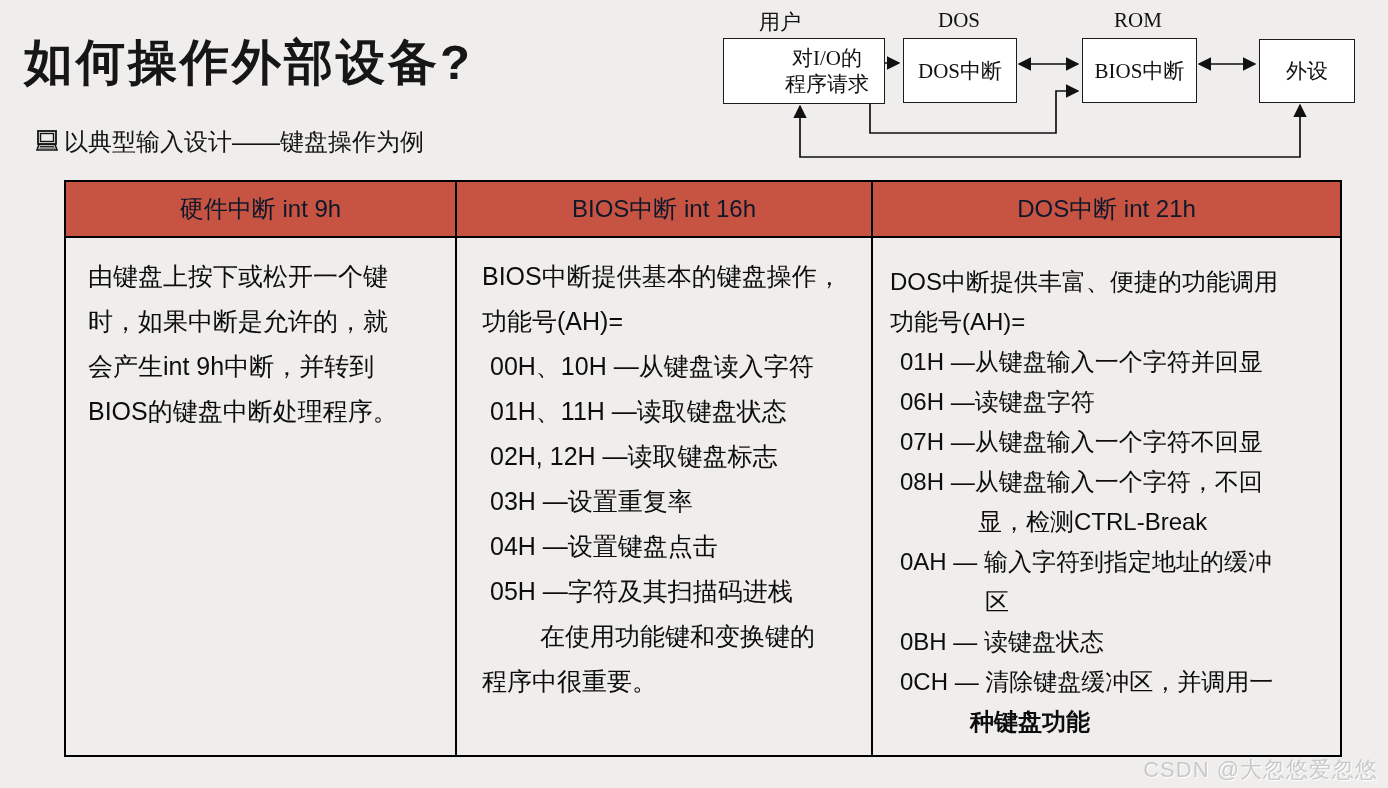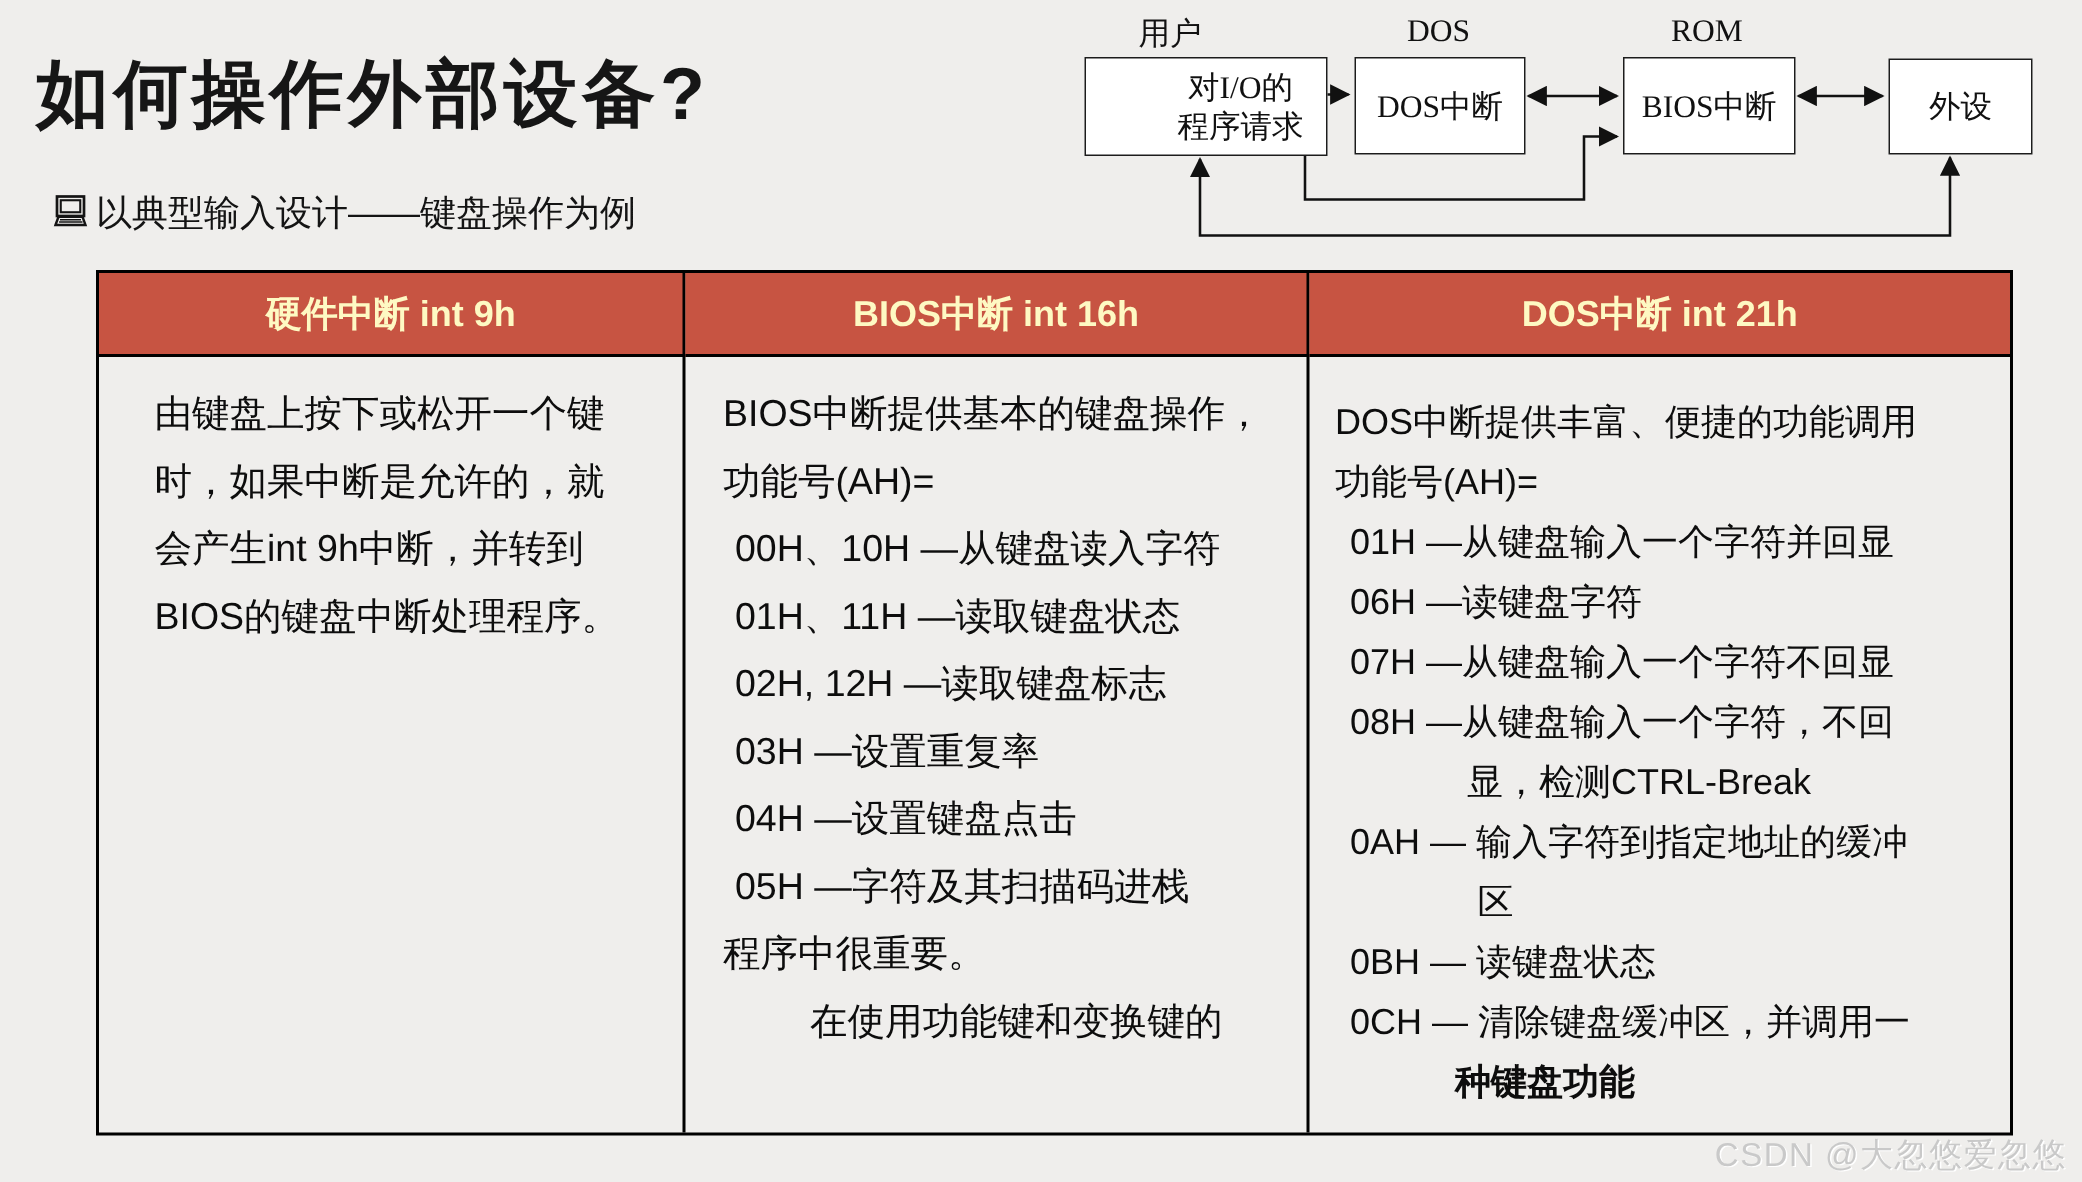--- a/index.html
+++ b/index.html
@@ -19,26 +19,26 @@
   .dlabel{position:absolute;width:100px;text-align:center;font-family:"Liberation Serif",serif;
           font-size:21px;color:#111;}
   .dbox{position:absolute;background:#fff;border:1.6px solid #1c1c1c;display:flex;
         flex-direction:column;align-items:center;justify-content:center;
         font-family:"Liberation Serif",serif;font-size:21px;color:#111;line-height:26px;}
 
   
   .itable{position:absolute;left:64px;top:180px;width:1274px;height:573px;
           border:2.5px solid #000;display:grid;
           grid-template-columns:391px 416px auto;grid-template-rows:56px auto;}
-  .hcell{background:#C75442;color:#fef9c3;font-size:24px;font-weight:bold;
+  .hcell{background:#C75442;color:#0f172a;font-size:24px;font-weight:normal;
          display:flex;align-items:center;justify-content:center;
          border-bottom:2.5px solid #000;}
   .bcell{padding-top:16px;color:#0d0d0d;}
   .rb{border-right:2.5px solid #000;}
-  .c1{font-size:25px;line-height:45px;padding-left:37px;padding-right:10px;}
+  .c1{font-size:25px;line-height:45px;padding-left:22px;padding-right:10px;}
   .c2{font-size:25px;line-height:45px;padding-left:25px;padding-right:6px;}
   .c3{font-size:24px;line-height:40px;padding-left:17px;padding-right:4px;padding-top:24px;}
   .ln{white-space:nowrap;}
   .i1{padding-left:8px;}
   .i2{padding-left:58px;}
   .j1{padding-left:10px;}
   .j2{padding-left:88px;}
   .j3{padding-left:95px;}
   .j4{padding-left:80px;font-weight:bold;}
 
@@ -110,22 +110,22 @@
 
     <div class="bcell c2 rb">
       <div class="ln">BIOS中断提供基本的键盘操作，</div>
       <div class="ln">功能号(AH)=</div>
       <div class="ln i1">00H、10H —从键盘读入字符</div>
       <div class="ln i1">01H、11H —读取键盘状态</div>
       <div class="ln i1">02H, 12H —读取键盘标志</div>
       <div class="ln i1">03H —设置重复率</div>
       <div class="ln i1">04H —设置键盘点击</div>
       <div class="ln i1">05H —字符及其扫描码进栈</div>
+      <div class="ln i2">在使用功能键和变换键的</div>
       <div class="ln">程序中很重要。</div>
-      <div class="ln i2">在使用功能键和变换键的</div>
     </div>
 
     <div class="bcell c3">
       <div class="ln">DOS中断提供丰富、便捷的功能调用</div>
       <div class="ln">功能号(AH)=</div>
       <div class="ln j1">01H —从键盘输入一个字符并回显</div>
       <div class="ln j1">06H —读键盘字符</div>
       <div class="ln j1">07H —从键盘输入一个字符不回显</div>
       <div class="ln j1">08H —从键盘输入一个字符，不回</div>
       <div class="ln j2">显，检测CTRL-Break</div>

